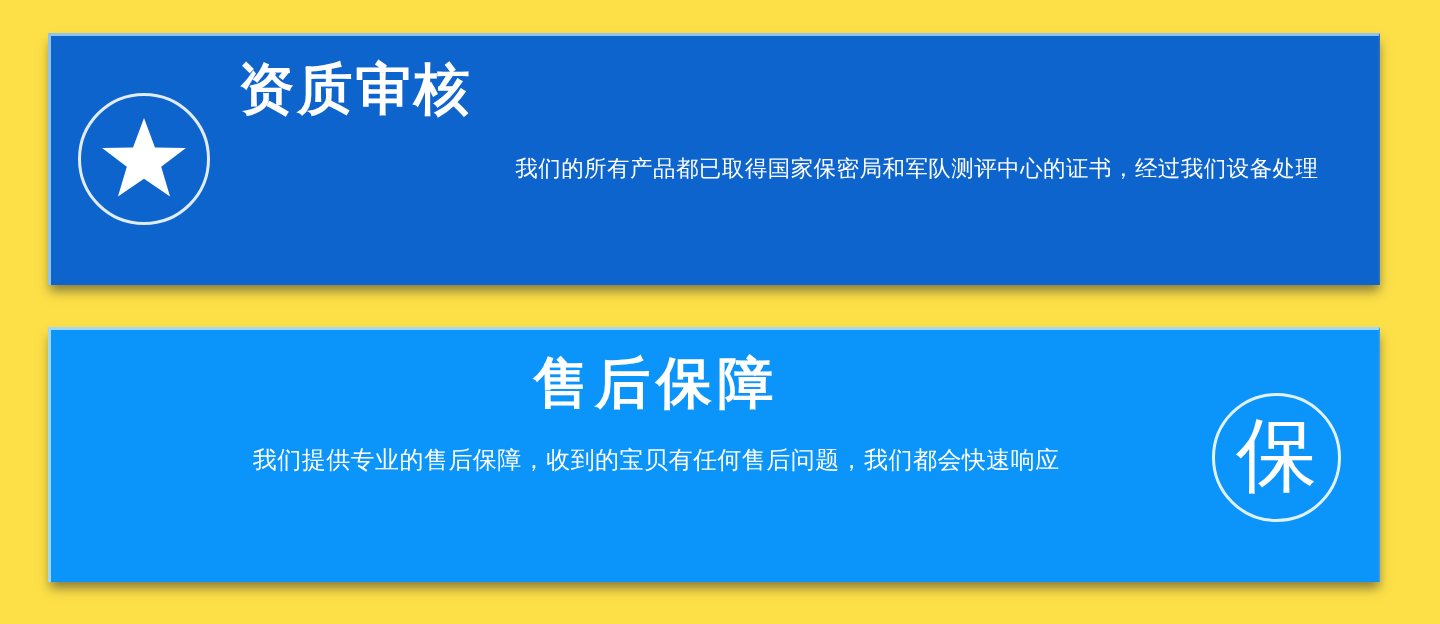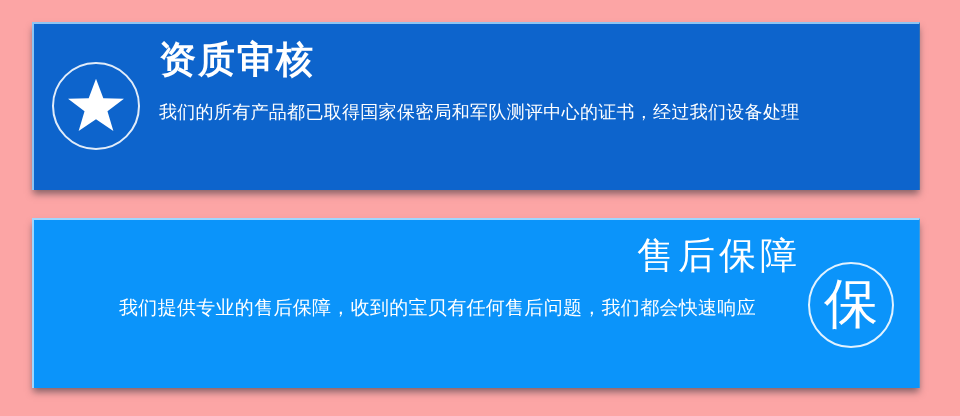--- a/index.html
+++ b/index.html
@@ -13,21 +13,21 @@
   body {
     background: #d6d6d6;
     font-family: "Liberation Sans", "DejaVu Sans", sans-serif;
     position: relative;
   }
 
   .stage {
     position: relative;
     width: 960px;
     height: 416px;
-    background: #fca5a5;
+    background: #fde047;
   }
 
   
   .banner {
     position: absolute;
     overflow: visible;
   }
 
   .banner-body {
     position: absolute;
@@ -119,45 +119,45 @@
     font-size: 37px;
     font-weight: bold;
     line-height: 1.08;
     letter-spacing: 2px;
     text-align: left;
     font-family: "DejaVu Sans", "Liberation Sans", sans-serif;
   }
 
   #qualification-text .para {
     margin-top: 14px;
-    font-size: 18px;
+    font-size: 15px;
     line-height: 36px;
     letter-spacing: 0.3px;
-    text-align: left;
+    text-align: right;
     font-family: "DejaVu Sans", "Liberation Sans", sans-serif;
   }
 
   #aftersales-text {
     left: 40px;
     top: 16px;
     right: 118px;
   }
 
   #aftersales-text .heading {
     font-size: 37px;
-    font-weight: normal;
+    font-weight: bold;
     line-height: 1.08;
     letter-spacing: 4px;
-    text-align: right;
+    text-align: center;
     font-family: "DejaVu Sans", "Liberation Sans", sans-serif;
   }
 
   #aftersales-text .para {
     margin-top: 13px;
-    font-size: 19px;
+    font-size: 16px;
     line-height: 36px;
     letter-spacing: 0.3px;
     text-align: center;
     font-family: "DejaVu Sans", "Liberation Sans", sans-serif;
   }
 
   .para-line { display: block; white-space: nowrap; }
   #aftersales-text .para-line.line-2 { padding-right: 4px; }
 </style>
 </head>

